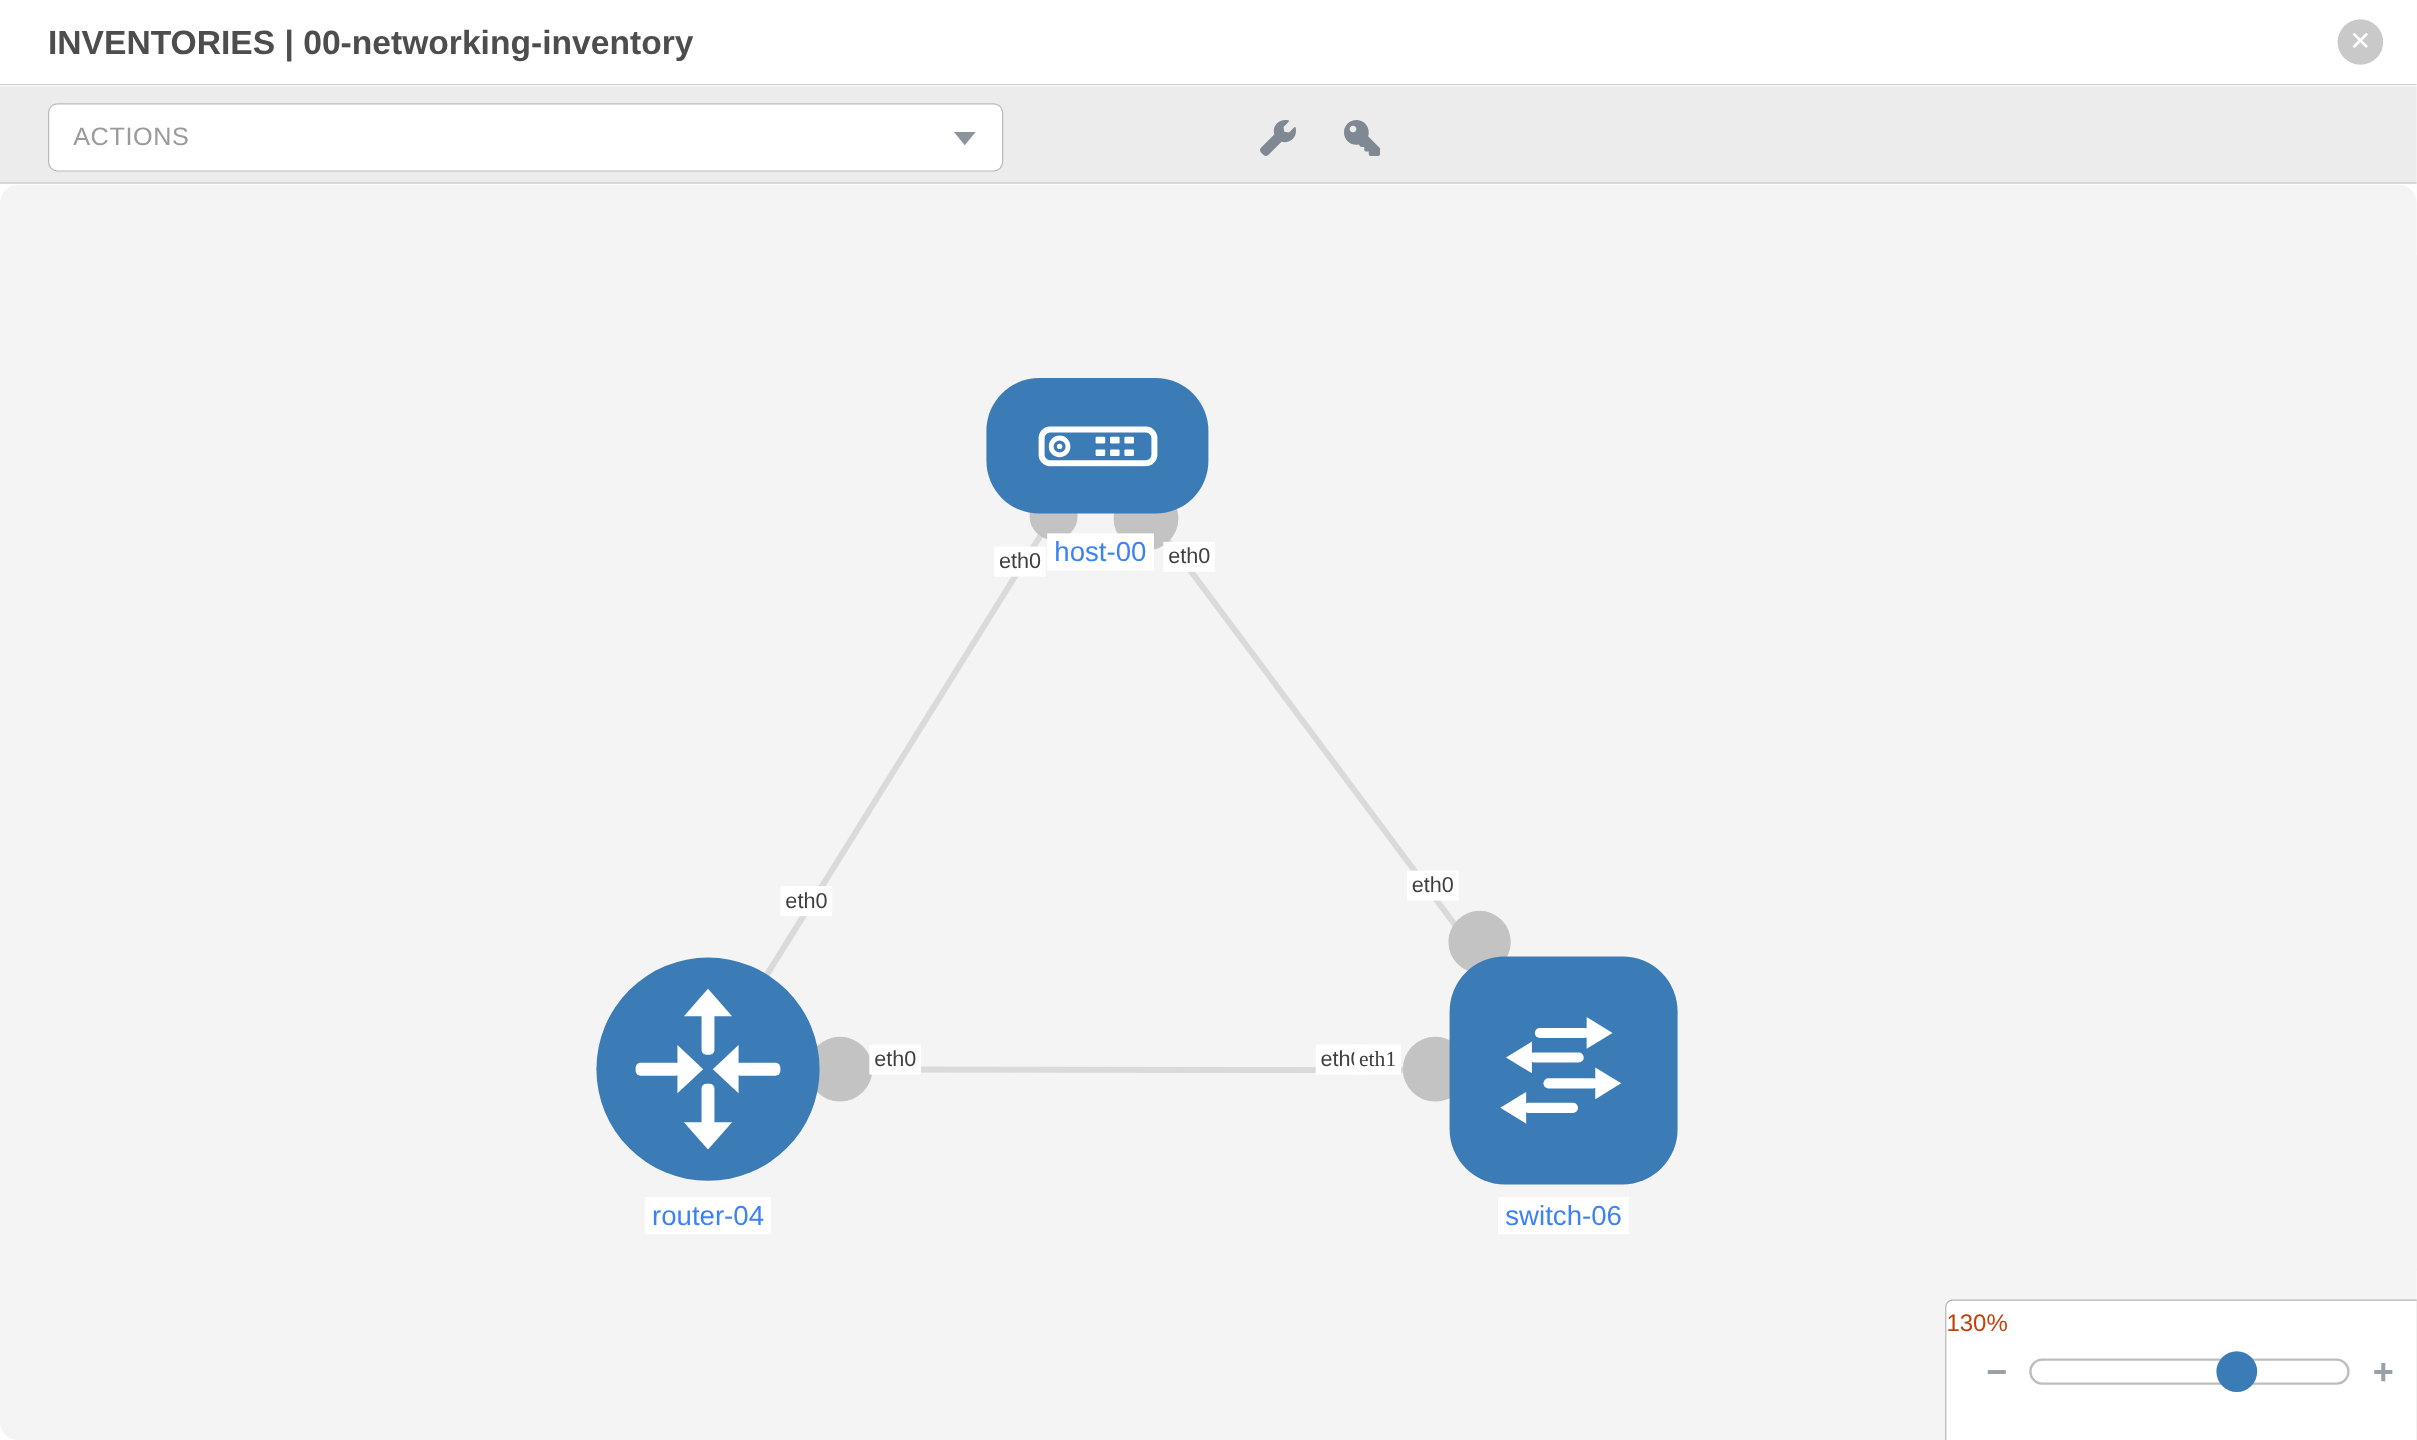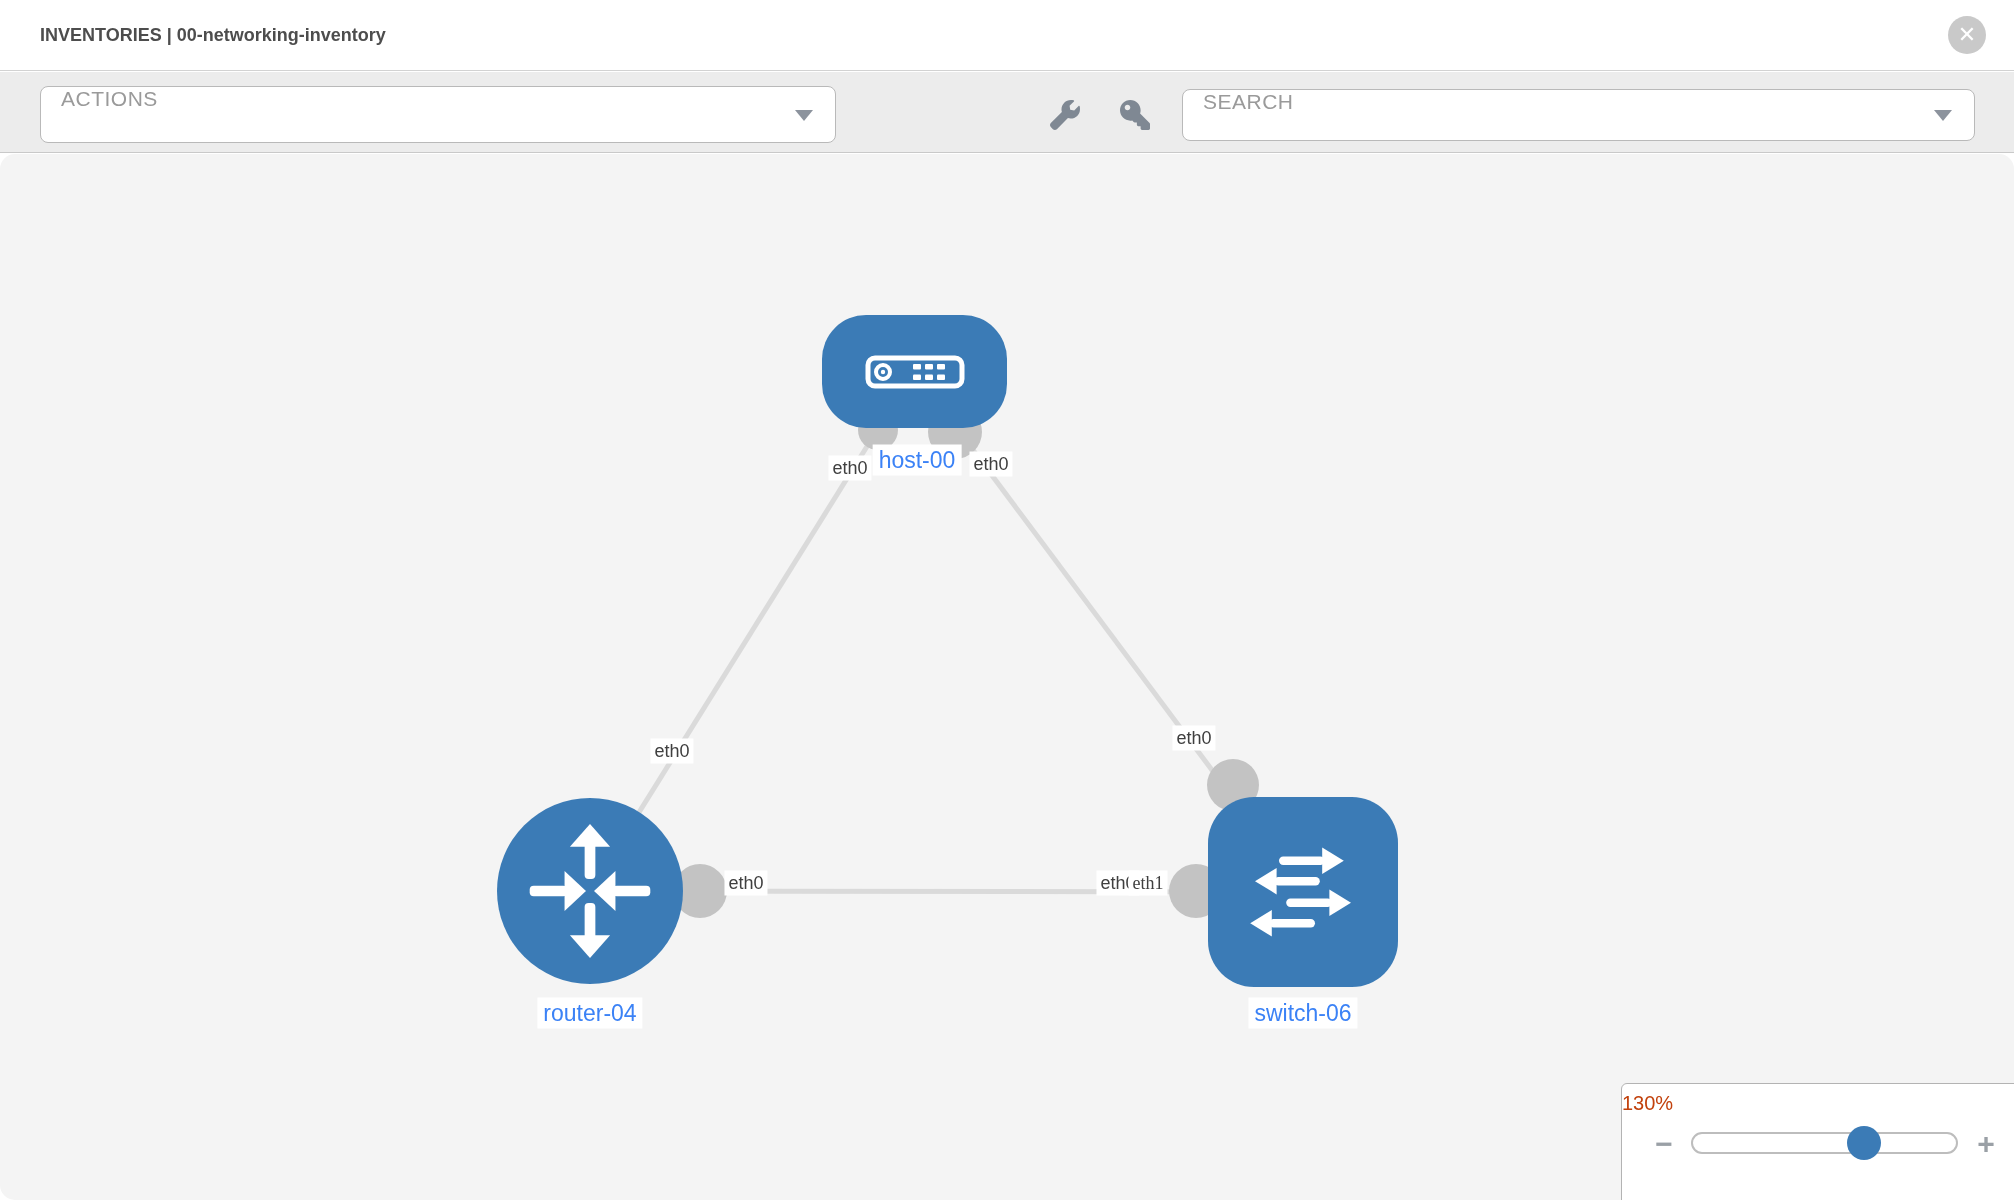--- a/index.html
+++ b/index.html
@@ -9,37 +9,37 @@
     background:#ffffff; position:relative; overflow:hidden;
   }
 
   
   .header {
     position:absolute; top:0; left:0; width:2014px; height:71px;
     background:#ffffff; border-bottom:1px solid #d2d2d2;
   }
   .header-title {
     position:absolute; left:40px; top:0; line-height:71px;
-    font-size:18px; font-weight:bold; color:#4d4d4d;
+    font-size:28px; font-weight:bold; color:#4d4d4d;
   }
   .close-btn {
     position:absolute; right:28px; top:16px; width:38px; height:38px;
     border-radius:50%; background:#c9c9c9; color:#ffffff;
     font-size:22px; font-weight:bold; text-align:center; line-height:38px;
     cursor:pointer; user-select:none;
   }
 
   
   .toolbar {
     position:absolute; top:72px; left:0; width:2014px; height:81px;
     background:#ececec; border-bottom:1px solid #c9c9c9;
   }
   .select-box {
     position:absolute; background:#ffffff; border:1px solid #b9b9b9;
-    border-radius:8px; display:flex; 
+    border-radius:8px; display:flex; align-items:center;
     font-size:21px; color:#9a9a9a; padding:0 20px; letter-spacing:0.5px;
     cursor:pointer;
   }
   .actions-box { left:40px; top:14px; width:796px; height:57px; }
   .search-box  { left:1182px; top:17px; width:793px; height:52px; }
   .caret {
     position:absolute; right:22px; top:50%; margin-top:-5px;
     width:0; height:0; border-left:9px solid transparent;
     border-right:9px solid transparent; border-top:11px solid #8c939d;
   }
@@ -135,24 +135,20 @@
         </svg></span>
   </div>
   <div class="tool-icon-btn key-btn">
     <span><svg viewBox="0 0 512 512">
           <g transform="scale(-1,1) translate(-512,0)">
             <path d="M512 176.001C512 273.203 433.202 352 336 352c-11.22 0-22.19-1.062-32.827-3.069l-24.012 27.014A23.999 23.999 0 0 1 261.223 384H224v40c0 13.255-10.745 24-24 24h-40v40c0 13.255-10.745 24-24 24H24c-13.255 0-24-10.745-24-24v-78.059c0-6.365 2.529-12.47 7.029-16.971l161.802-161.802C163.108 213.814 160 195.271 160 176 160 78.798 238.797.001 335.999 0 433.488-.001 512 78.511 512 176.001zM336 128c0 26.51 21.49 48 48 48s48-21.49 48-48-21.49-48-48-48-48 21.49-48 48z"></path>
           </g>
         </svg></span>
   </div>
 
-  <div class="select-box search-box">
-    <span>SEARCH</span>
-    <span class="caret"></span>
-  </div>
 </div>
 
 <div class="canvas">
 
   <svg class="links-svg" width="2014" height="1046">
     <line class="link-line" x1="914" y1="217" x2="590" y2="737"></line>
     <line class="link-line" x1="914" y1="217" x2="1303" y2="738"></line>
     <line class="link-line" x1="590" y1="737" x2="1303" y2="738"></line>
     <circle class="connector" cx="878" cy="276" r="20"></circle>
     <circle class="connector" cx="955" cy="278" r="27"></circle>

